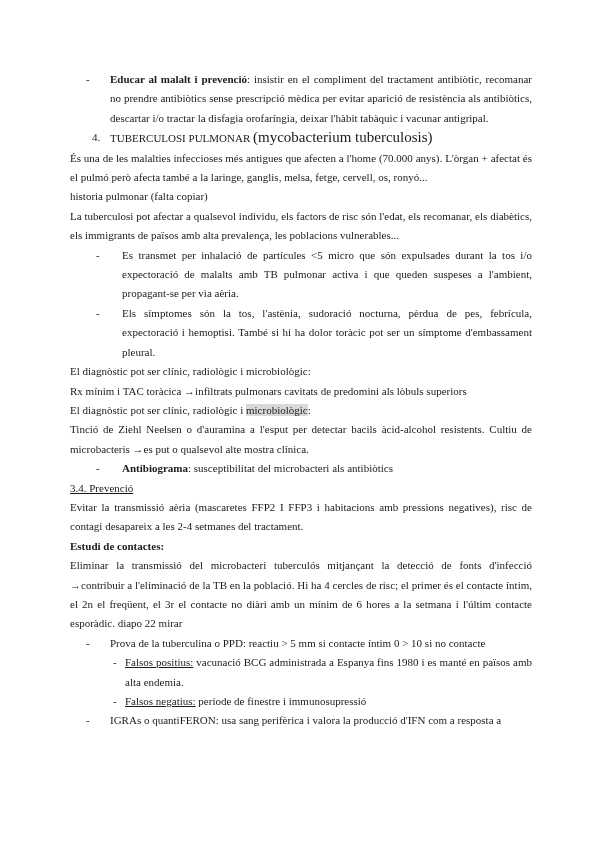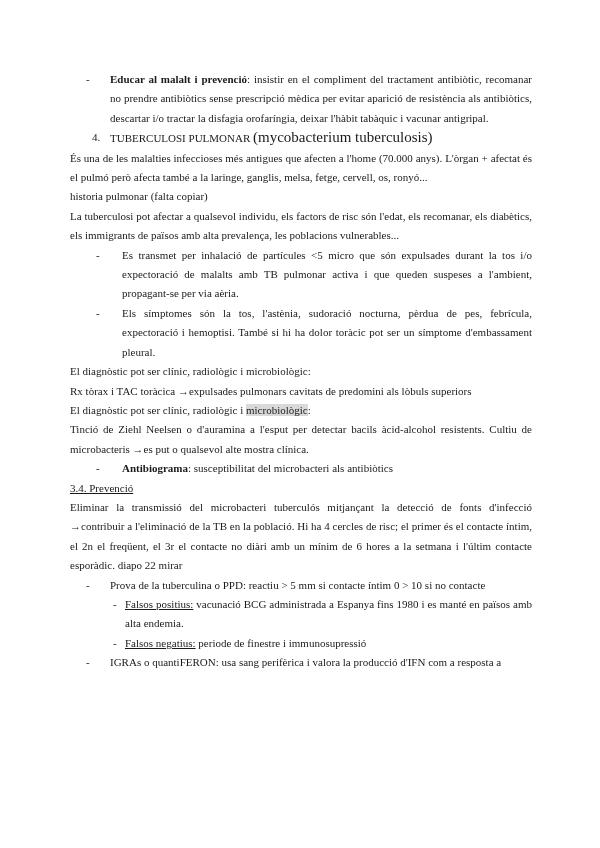--- a/index.html
+++ b/index.html
@@ -58,24 +58,26 @@
 <div class="page">
   <div class="doc" id="doc">
       <div class="para bullet-a"><span class="marker">-</span><span class="run b">Educar al malalt i prevenció</span><span class="run">: insistir en el compliment del tractament antibiòtic, recomanar no prendre antibiòtics sense prescripció mèdica per evitar aparició de resistència als antibiòtics, descartar i/o tractar la disfagia orofaríngia, deixar l'hàbit tabàquic i vacunar antigripal.</span></div>
       <div class="para numbered"><span class="marker">4.</span><span class="run">TUBERCULOSI PULMONAR </span><span class="run sm">(mycobacterium tuberculosis)</span></div>
       <div class="para body"><span class="run">És una de les malalties infeccioses més antigues que afecten a l'home (70.000 anys). L'òrgan + afectat és el </span><span class="run i">pulmó</span><span class="run"> però afecta també a la laringe, ganglis, melsa, fetge, cervell, os, ronyó...</span></div>
       <div class="para body"><span class="run">historia pulmonar (falta copiar)</span></div>
       <div class="para body"><span class="run">La tuberculosi pot afectar a qualsevol individu, els factors de risc són l'edat, els recomanar, els diabètics, els immigrants de països amb alta prevalença, les poblacions vulnerables...</span></div>
       <div class="para bullet-b"><span class="marker">-</span><span class="run">Es transmet per inhalació de partícules &lt;5 micro que són expulsades durant la tos i/o expectoració de malalts amb TB pulmonar activa i que queden suspeses a l'ambient, propagant-se per via aèria.</span></div>
       <div class="para bullet-b"><span class="marker">-</span><span class="run">Els símptomes són la tos, l'astènia, sudoració nocturna, pèrdua de pes, febrícula, expectoració i hemoptisi. També si hi ha dolor toràcic pot ser un símptome d'embassament pleural.</span></div>
       <div class="para body"><span class="run">El diagnòstic pot ser clínic, radiològic i microbiològic:</span></div>
-      <div class="para body"><span class="run">Rx tòrax i TAC toràcica →expulsades pulmonars cavitats de predomini als lòbuls superiors</span></div>
+      <div class="para body"><span class="run">Rx mínim i TAC toràcica →infiltrats pulmonars cavitats de predomini als lòbuls superiors</span></div>
       <div class="para body"><span class="run">El diagnòstic pot ser clínic, radiològic i </span><span class="run hl">microbiològic</span><span class="run">:</span></div>
       <div class="para body"><span class="run">Tinció de Ziehl Neelsen o d'auramina a l'esput per detectar bacils àcid-alcohol resistents. Cultiu de microbacteris →es put o qualsevol alte mostra clínica.</span></div>
       <div class="para bullet-b"><span class="marker">-</span><span class="run b">Antibiograma</span><span class="run">: susceptibilitat del microbacteri als antibiòtics</span></div>
       <div class="para body"><span class="run u">3.4. Prevenció</span></div>
+      <div class="para body"><span class="run">Evitar la transmissió aèria (mascaretes FFP2 I FFP3 i habitacions amb pressions negatives), risc de contagi desapareix a les 2-4 setmanes del tractament.</span></div>
+      <div class="para body"><span class="run b">Estudi de contactes:</span></div>
       <div class="para body"><span class="run">Eliminar la transmissió del microbacteri tuberculós mitjançant la detecció de fonts d'infecció →contribuir a l'eliminació de la TB en la població. Hi ha 4 cercles de risc; el primer és el contacte íntim, el 2n el freqüent, el 3r el contacte no diàri amb un mínim de 6 hores a la setmana i l'últim contacte esporàdic. diapo 22 mirar</span></div>
       <div class="para bullet-a"><span class="marker">-</span><span class="run i">Prova de la tuberculina o PPD:</span><span class="run"> reactiu &gt; 5 mm si contacte íntim 0   &gt; 10 si no contacte</span></div>
       <div class="para bullet-c"><span class="marker">-</span><span class="run u">Falsos positius:</span><span class="run"> vacunació BCG administrada a Espanya fins 1980 i es manté en països amb alta endemia.</span></div>
       <div class="para bullet-c"><span class="marker">-</span><span class="run u">Falsos negatius:</span><span class="run"> periode de finestre i immunosupressió</span></div>
       <div class="para bullet-a"><span class="marker">-</span><span class="run i">IGRAs o quantiFERON:</span><span class="run"> usa sang perifèrica i valora la producció d'IFN com a resposta a</span></div>
     </div>
 </div>
 
 </body></html>

